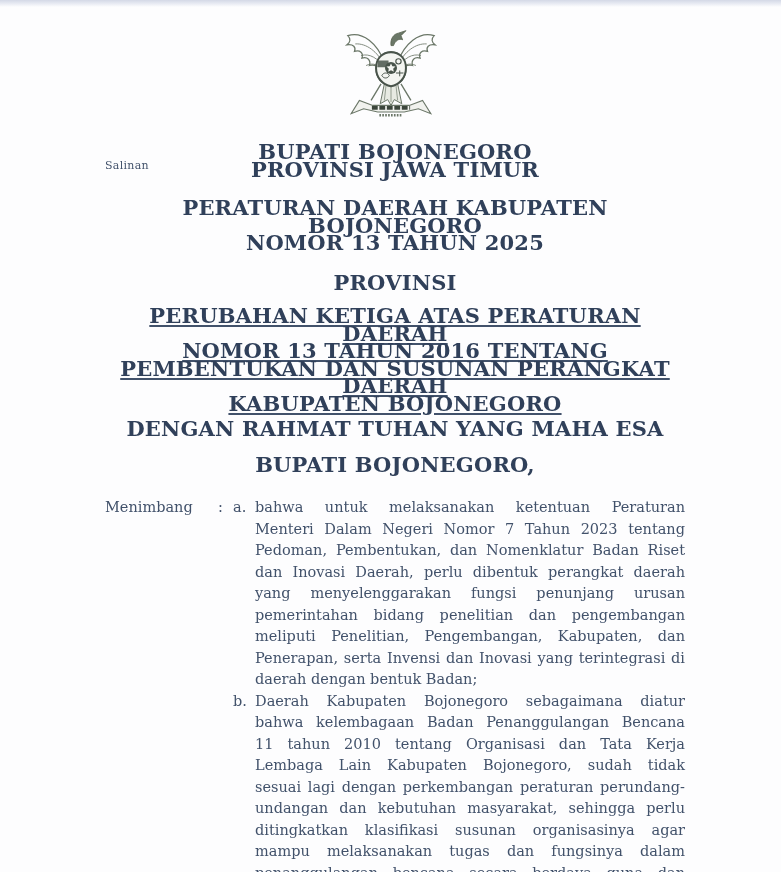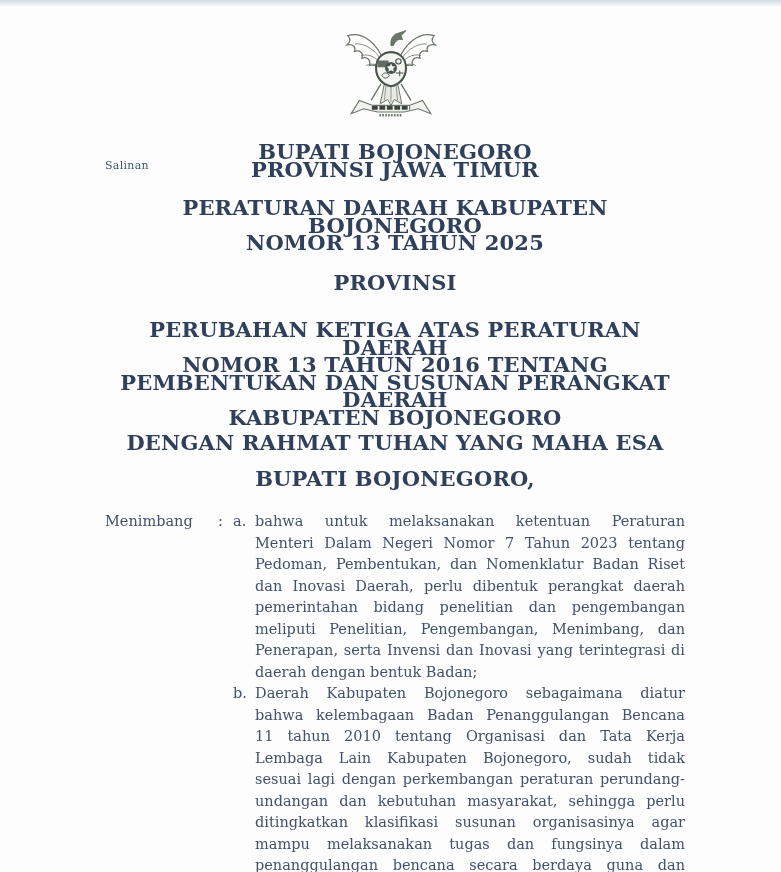--- a/index.html
+++ b/index.html
@@ -20,21 +20,21 @@
   .emblem-wrap { padding-top:24px; display:flex; justify-content:center; }
   .center-col { width:580px; margin-left:105px; text-align:center; }
   .bold-line { font-weight:bold; color:#30405a; font-size:21px; line-height:17.5px; letter-spacing:.2px; }
   .letterhead { margin-top:17px; }
   .salinan {
     position:absolute; left:105px; top:159px;
     font-size:11px; color:#42526b; letter-spacing:.3px;
   }
   .reg-title { margin-top:21px; }
   .tentang { margin-top:22px; }
-  .subject { margin-top:30px; }
+  .subject { margin-top:16px;text-decoration:underline; }
   .invocation { margin-top:8px; }
   .authority { margin-top:18px; }
   .consider {
     margin:24px 0 0 105px; display:flex; align-items:flex-start;
     font-size:14.5px; line-height:21.5px; color:#42526b;
   }
   .c-label { width:113px; flex:none; }
   .c-colon { width:15px; flex:none; }
   .c-items { width:452px; flex:none; }
   .c-item { display:flex; align-items:flex-start; }
@@ -126,22 +126,23 @@
     <div class="c-label">Menimbang</div>
     <div class="c-colon">:</div>
     <div class="c-items">
       <div class="c-item">
         <div class="c-marker">a.</div>
         <div class="c-lines">
           <div class="line">bahwa untuk melaksanakan ketentuan Peraturan</div>
           <div class="line">Menteri Dalam Negeri Nomor 7 Tahun 2023 tentang</div>
           <div class="line">Pedoman, Pembentukan, dan Nomenklatur Badan Riset</div>
           <div class="line">dan Inovasi Daerah, perlu dibentuk perangkat daerah</div>
+          <div class="line">yang menyelenggarakan fungsi penunjang urusan</div>
           <div class="line">pemerintahan bidang penelitian dan pengembangan</div>
-          <div class="line">meliputi Penelitian, Pengembangan, Menimbang, dan</div>
+          <div class="line">meliputi Penelitian, Pengembangan, Kabupaten, dan</div>
           <div class="line">Penerapan, serta Invensi dan Inovasi yang terintegrasi di</div>
           <div class="line no-just">daerah dengan bentuk Badan;</div>
         </div>
       </div>
       <div class="c-item">
         <div class="c-marker">b.</div>
         <div class="c-lines">
           <div class="line">Daerah Kabupaten Bojonegoro sebagaimana diatur</div>
           <div class="line">bahwa kelembagaan Badan Penanggulangan Bencana</div>
           <div class="line">11 tahun 2010 tentang Organisasi dan Tata Kerja</div>

